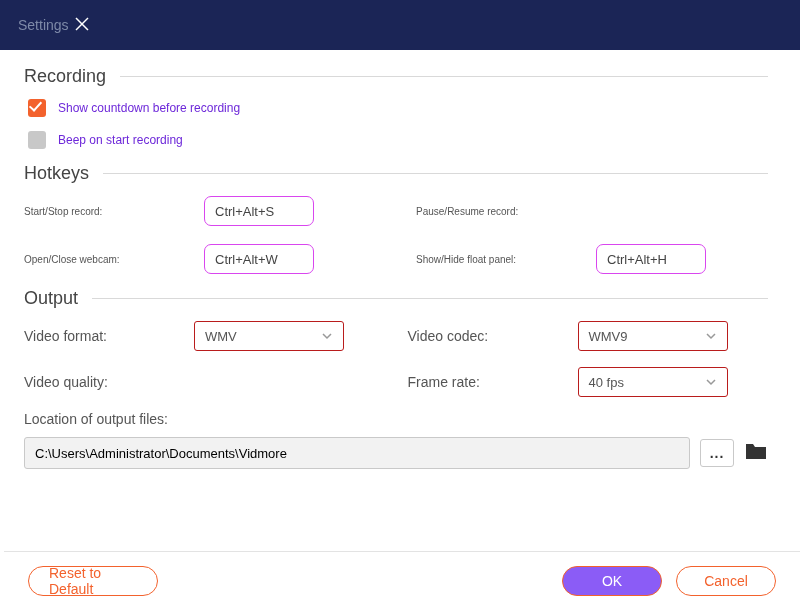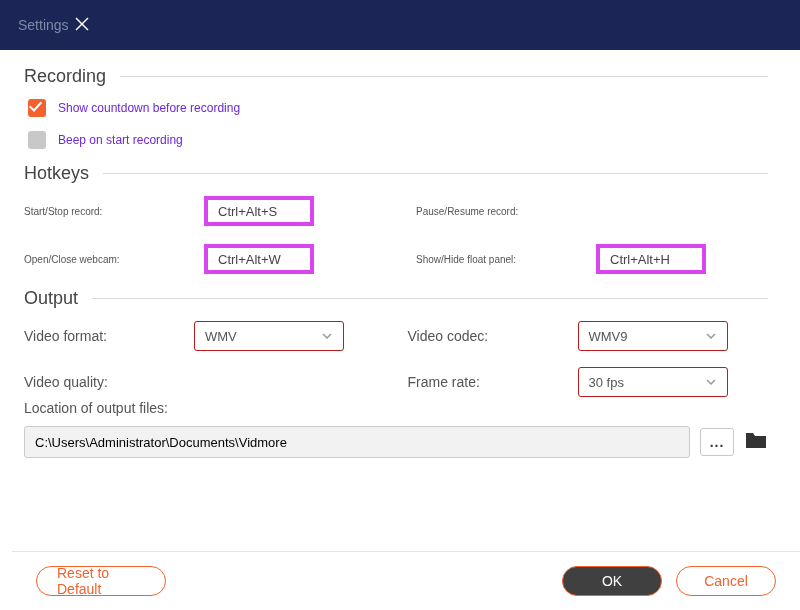--- a/index.html
+++ b/index.html
@@ -14,37 +14,37 @@
   .section-line { flex: 1; height: 1px; background: #d9d9d9; }
   .chk-row { display: flex; align-items: center; margin-bottom: 14px; margin-left: 4px; }
   .chk { width: 18px; height: 18px; border-radius: 3px; margin-right: 12px; position: relative; cursor: pointer; flex: none; }
   .chk.checked { background: #f3622d; }
   .chk.unchecked { background: #c8c8c8; }
   .chk.checked::after { content: ""; position: absolute; left: 4px; top: 0px; width: 5px; height: 10px; border: solid #fff; border-width: 0 2px 2px 0; transform: rotate(42deg); }
   .chk-label { color: #6d28d9; font-size: 12px; }
   .grid2 { display: grid; grid-template-columns: 1fr 1fr; gap: 18px 40px; margin-bottom: 14px; }
   .field-row { display: flex; align-items: center; }
   .field-label { color: #555; font-size: 10px; width: 180px; flex: none; }
-  .hk-input { width: 110px; height: 30px; border: 4px solid #d946ef; border-radius: 0; padding: 0 10px; font-size: 13px; color: #444; background: #fff; }
+  .hk-input { width: 110px; height: 30px; border: 1px solid #d946ef; border-radius: 7px; padding: 0 10px; font-size: 13px; color: #444; background: #fff; }
   .select { width: 150px; height: 30px; border: 1px solid #b91c1c; border-radius: 3px; padding: 0 10px; font-size: 13px; color: #555; background: #fff; display: flex; align-items: center; justify-content: space-between; cursor: pointer; }
   .chevron { width: 12px; height: 12px; display: inline-block; }
   .chevron svg { stroke: #999; }
   .loc-label { color: #555; font-size: 14px; margin-bottom: 10px; }
   .loc-row { display: flex; align-items: center; gap: 10px; }
   .loc-input { flex: 1; height: 32px; border: 1px solid #c9c9c9; border-radius: 3px; padding: 0 10px; font-size: 13px; color: #000000; background: #f2f2f2; }
   .loc-more { width: 34px; height: 28px; border: 1px solid #c9c9c9; border-radius: 3px; background: #fff; display:flex; align-items:center; justify-content:center; cursor:pointer; font-weight:bold; color:#333; font-size:14px; letter-spacing:1px; }
   .folder-icon { cursor: pointer; }
-  .footer { position: absolute; left: 12px; right: 0; bottom: 0; border-top: 1px solid #e3e3e3; padding: 14px 24px; display: flex; align-items: center; justify-content: space-between; background:#fff; }
+  .footer { position: absolute; left: 4px; right: 0; bottom: 0; border-top: 1px solid #e3e3e3; padding: 14px 24px; display: flex; align-items: center; justify-content: space-between; background:#fff; }
   .btn { height: 30px; border-radius: 15px; border: 1.5px solid #f3622d; font-size: 14px; cursor: pointer; display:flex; align-items:center; justify-content:center; padding: 0 20px; background:#fff; color:#f3622d; }
-  .btn.primary { background:#404040; color:#fff; }
+  .btn.primary { background:#8b5cf6; color:#fff; }
   .btn.cancel { width: 100px; }
   .btn.ok { width: 100px; }
   .btn.reset { width: 130px; }
   .footer-right { display:flex; gap:14px; }
-  .output-grid { display: grid; grid-template-columns: 1fr 1fr; gap: 16px 23px; margin-bottom: 3px; }
+  .output-grid { display: grid; grid-template-columns: 1fr 1fr; gap: 16px 23px; margin-bottom: 14px; }
   .output-row { display:flex; align-items:center; }
   .output-label { color:#555; font-size:14px; width:170px; flex:none; }
 </style>
 </head>
 <body>
 
 <div class="titlebar">
   <div class="titlebar-title">Settings</div>
   <div class="titlebar-close">
     <svg width="14" height="14" viewBox="0 0 14 14">
@@ -118,21 +118,21 @@
                 <polyline points="2,4 6,8 10,4" fill="none" stroke-width="1.5"></polyline>
               </svg></span>
         </div>
       </div>
       <div class="output-row">
         <div class="output-label">Video quality:</div>
       </div>
       <div class="output-row">
         <div class="output-label">Frame rate:</div>
         <div class="select">
-          <span>30 fps</span>
+          <span>40 fps</span>
           <span class="chevron"><svg viewBox="0 0 12 12">
                 <polyline points="2,4 6,8 10,4" fill="none" stroke-width="1.5"></polyline>
               </svg></span>
         </div>
       </div>
     </div>
     <div class="loc-label">Location of output files:</div>
     <div class="loc-row">
       <input class="loc-input" readonly="" value="C:\Users\Administrator\Documents\Vidmore" style="">
       <div class="loc-more">...</div>

